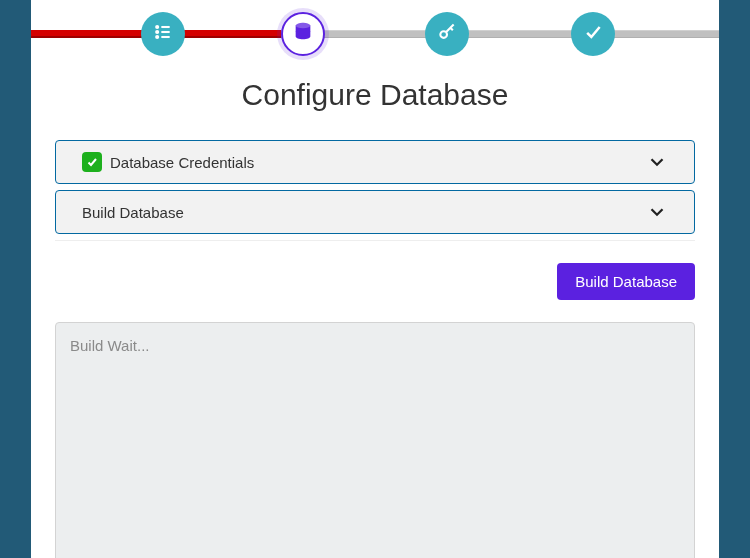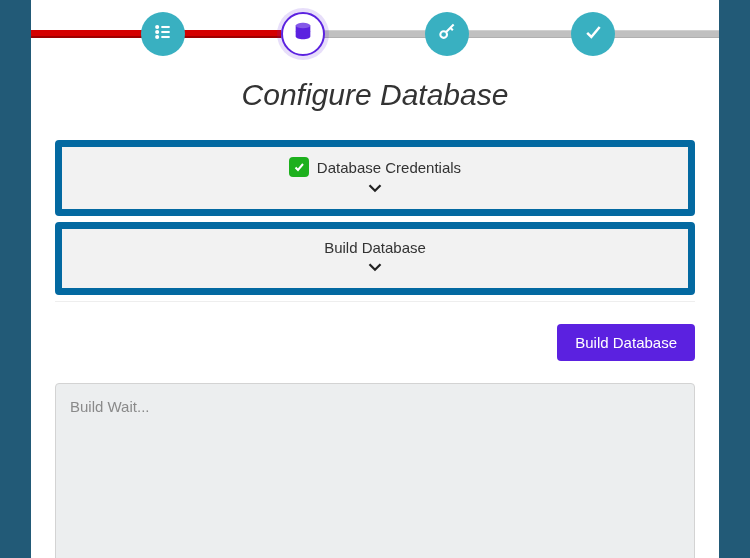--- a/index.html
+++ b/index.html
@@ -69,35 +69,33 @@
     .step-2 { left: 250px; }
     .step-3 { left: 394px; }
     .step-4 { left: 540px; }
     .page-title {
       text-align: center;
       font-size: 30px;
       font-weight: 400;
       color: #333;
       margin-top: 18px;
       margin-bottom: 28px;
-      font-style: italic;
     }
     .accordion {
       margin: 0 24px 6px 24px;
     }
     .accordion-header {
       background: #f2f2f2;
-      border: 7px solid #0369a1;
-      border-radius: 4px;
-      padding: 10px 20px;
+      border: 1px solid #0369a1;
+      border-radius: 4px;
+      padding: 10px 26px;
       display: flex;
       align-items: center;
       justify-content: space-between;
       cursor: pointer;
-      flex-direction: column;
     }
     .accordion-left {
       display: flex;
       align-items: center;
       gap: 8px;
     }
     .accordion-title {
       color: #333;
       font-size: 15px;
     }

